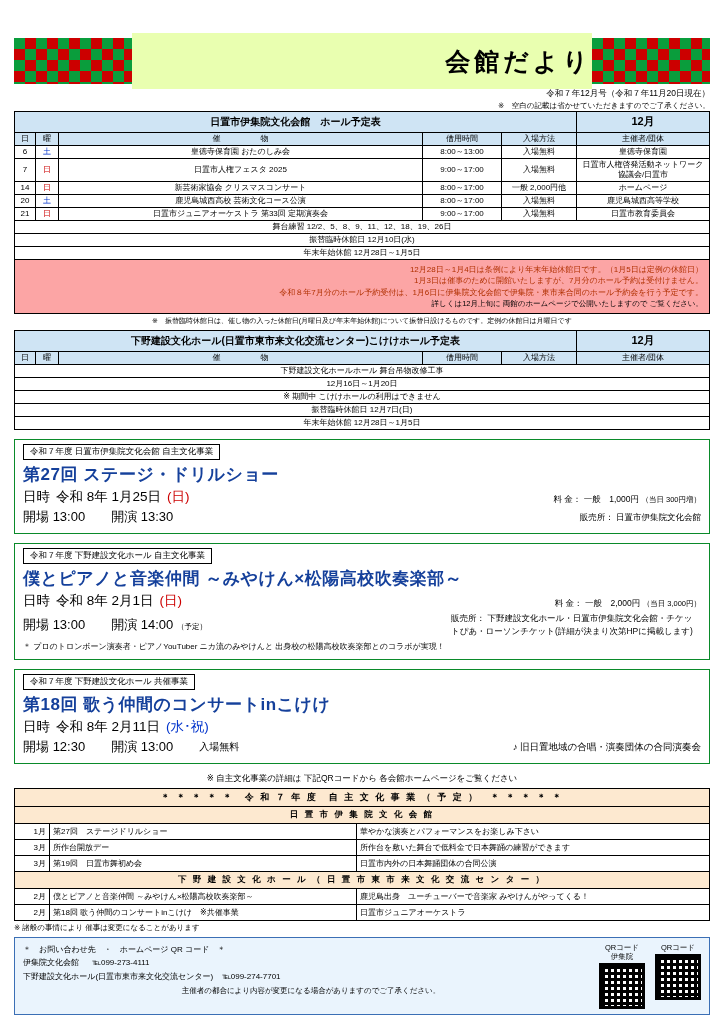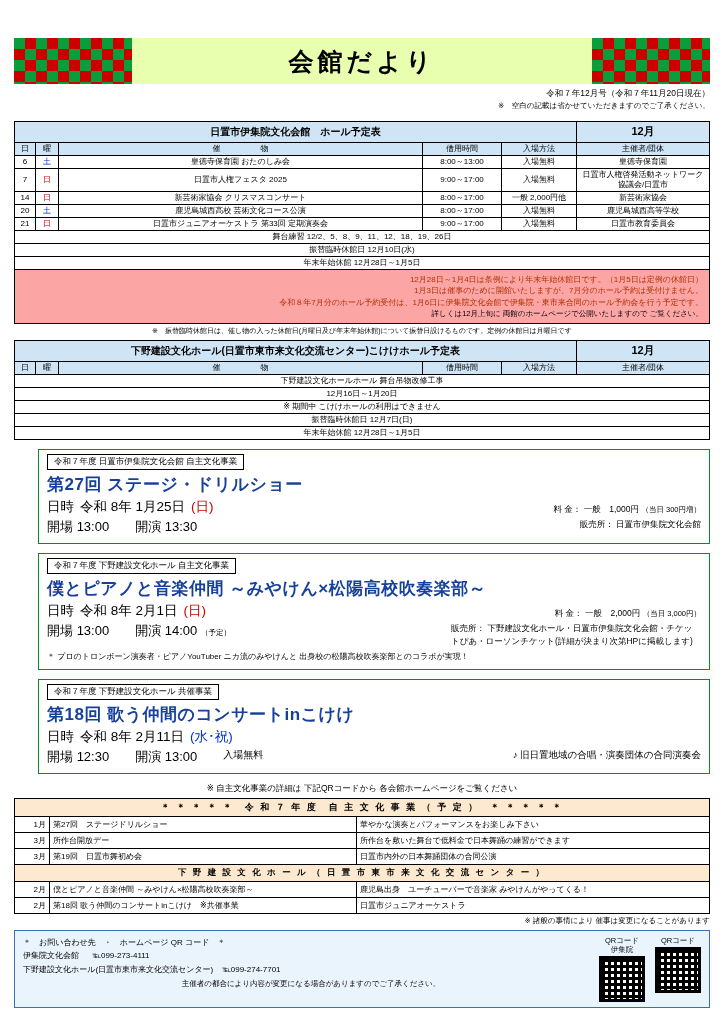--- a/index.html
+++ b/index.html
@@ -15,29 +15,29 @@
   
   .banner{display:flex;align-items:center;margin-top:38px;height:46px;}
   .checker{width:118px;height:46px;
     background-image:
       linear-gradient(45deg,#cc0000 25%,transparent 25%,transparent 75%,#cc0000 75%),
       linear-gradient(45deg,#cc0000 25%,transparent 25%,transparent 75%,#cc0000 75%);
     background-color:#0a9d3c;
     background-size:22px 22px;
     background-position:0 0,11px 11px;
   }
-  .banner-mid{flex:1;height:46px;background:#e9ffb0;display:flex;align-items:center;justify-content:center;}
+  .banner-mid{flex:1;height:56px;background:#e9ffb0;display:flex;align-items:center;justify-content:flex-end;}
   .banner-title{font-size:25px;font-weight:bold;letter-spacing:4px;color:#000;}
 
   .date-line{text-align:right;font-size:8.5px;margin-top:4px;}
   .note-line{text-align:right;font-size:7.5px;margin-top:1px;}
 
   
   table{border-collapse:collapse;width:100%;}
-  .hall-tbl{border:1.2px solid #000;margin-top:10px;}
+  .hall-tbl{border:1.2px solid #000;margin-top:0;}
   .hall-tbl td,.hall-tbl th{border:0.6px solid #000;padding:1px 2px;font-size:8px;line-height:1.25;}
   .ttl-row td{background:#cfe4f4;font-weight:bold;font-size:10px;text-align:center;padding:3px 2px;}
   .ttl-row td.month{width:78px;font-size:11px;}
   .hdr-row td{background:#cfe4f4;text-align:center;font-size:8px;font-weight:normal;}
   .c{text-align:center;}
   .sat{color:#0033cc;}
   .sun{color:#cc0000;}
   .span-row td{text-align:center;}
   .tiny{font-size:6.5px;}
   .w-day{width:16px;}
@@ -47,44 +47,44 @@
   .w-enter{width:70px;}
   .w-host{width:128px;}
 
   
   .notice{border:1.2px solid #000;border-top:none;background:#fca5a5;padding:4px 6px;text-align:right;color:#b03000;font-size:8px;line-height:1.45;}
   .notice .small{color:#000;font-size:7.5px;}
 
   .sub-note{font-size:7px;text-align:center;margin:2px 0 4px;}
 
   
-  .ev{border:1.6px solid #0a8a2a;margin-top:9px;padding:4px 8px 7px;margin-left:24px;}
+  .ev{border:1.6px solid #0a8a2a;margin-top:9px;padding:4px 8px 7px;}
   .ev-tag{border:1px solid #000;display:inline-block;padding:1px 6px;font-size:8.5px;margin-bottom:2px;}
   .ev-title{font-size:17px;font-weight:bold;color:#15409b;letter-spacing:0.5px;margin:1px 0 2px;}
   .ev-row{display:flex;align-items:flex-end;gap:6px;}
   .ev-dt{font-size:13.5px;}
   .ev-right{font-size:8.5px;line-height:1.5;margin-left:auto;}
-  .ev-line2{display:flex;align-items:flex-start;gap:26px;margin-top:2px;}
+  .ev-line2{display:flex;align-items:center;gap:26px;margin-top:2px;}
   .ev-open{font-size:13px;}
   .ev-note{font-size:8px;margin-top:3px;}
   .red{color:#cc0000;}
   .blue{color:#0033cc;}
   .ev-small{font-size:7.5px;}
 
   
   .qr-note{font-size:8.5px;margin:9px 0 3px;text-align:center;}
 
   
   .sched{border:1.2px solid #000;}
   .sched td{border:0.6px solid #000;padding:2px 3px;font-size:8px;}
   .sched .head{background:#fde9d0;text-align:center;font-weight:bold;letter-spacing:2px;font-size:9px;}
   .sched .sec{background:#fde9d0;text-align:center;font-weight:bold;letter-spacing:2px;font-size:8.5px;}
   .sched .m{width:28px;text-align:right;}
   .sched .t{width:300px;}
-  .right-note{font-size:7.5px;text-align:right;margin-top:2px;}
+  .right-note{font-size:7.5px;margin-top:2px;}
 
   
   .footer{border:1.2px solid #3b6fb5;background:#eaf4fd;margin-top:4px;padding:5px 8px;display:flex;font-size:8px;}
   .f-left{flex:1;line-height:1.7;}
   .f-right{display:flex;gap:10px;}
   .qr-block{text-align:center;font-size:7.5px;line-height:1.2;}
   .qr-img{width:46px;height:46px;margin:2px auto 0;
     background-color:#fff;
     background-image:
       linear-gradient(90deg,#000 50%,transparent 50%),
@@ -142,21 +142,21 @@
       <td class="c">9:00～17:00</td>
       <td class="c">入場無料</td>
       <td class="c tiny">日置市人権啓発活動ネットワーク協議会/日置市</td>
     </tr>
     <tr>
       <td class="c">14</td>
       <td class="c sun">日</td>
       <td class="c">新芸術家協会 クリスマスコンサート</td>
       <td class="c">8:00～17:00</td>
       <td class="c">一般 2,000円他</td>
-      <td class="c">新芸術家協会</td>
+      <td class="c">ホームページ</td>
     </tr>
     <tr>
       <td class="c">20</td>
       <td class="c sat">土</td>
       <td class="c">鹿児島城西高校 芸術文化コース公演</td>
       <td class="c">8:00～17:00</td>
       <td class="c">入場無料</td>
       <td class="c">鹿児島城西高等学校</td>
     </tr>
     <tr>
@@ -302,20 +302,23 @@
       <span class="ev-right" style="font-size:9.5px">♪ 旧日置地域の合唱・演奏団体の合同演奏会</span>
     </div>
   </div>
 
   <div class="qr-note">※ 自主文化事業の詳細は 下記QRコードから 各会館ホームページをご覧ください</div>
 
   <table class="sched">
     <tbody>
         <tr>
       <td class="head" colspan="3">＊ ＊ ＊ ＊ ＊　令 和 ７ 年 度　自 主 文 化 事 業 （ 予 定 ）　＊ ＊ ＊ ＊ ＊</td>
+    </tr>
+    <tr>
+      <td class="sec" colspan="3">日 置 市 伊 集 院 文 化 会 館</td>
     </tr>
     <tr>
       <td class="m">1月</td>
       <td class="t">第27回　ステージドリルショー</td>
       <td>華やかな演奏とパフォーマンスをお楽しみ下さい</td>
     </tr>
     <tr>
       <td class="m">3月</td>
       <td class="t">所作台開放デー</td>
       <td>所作台を敷いた舞台で低料金で日本舞踊の練習ができます</td>

